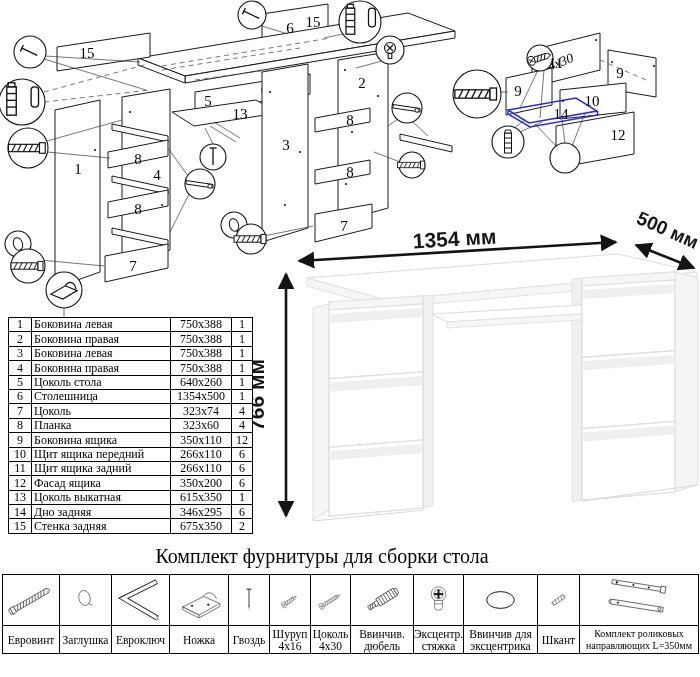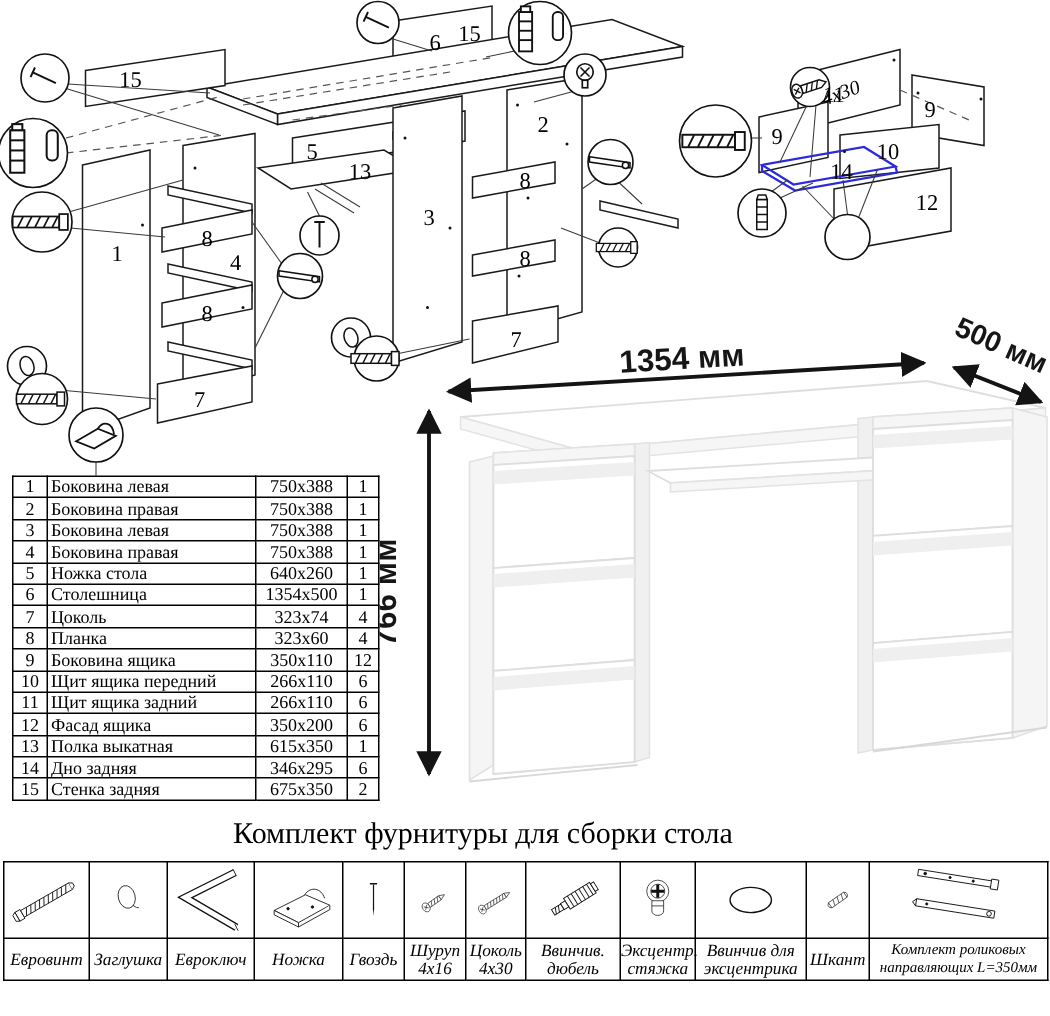--- a/index.html
+++ b/index.html
@@ -33,21 +33,21 @@
   #parts-table td{border:1px solid #000;font-size:12px;line-height:12.5px;height:13.4px;
                   padding:0 2px;white-space:nowrap;}
   td.pt-num{text-align:center;width:18px;padding:0;}
   td.pt-name{width:134px;}
   td.pt-size{text-align:center;width:56px;font-family:Liberation Serif, serif;}
   td.pt-qty{text-align:center;width:16px;padding:0;}
   tr.pt-plain td{border-left:none;border-right:none;}
 
   
   #hardware-title{left:0;top:545px;width:644px;text-align:center;font-size:20px;}
-  #hardware-table{border-collapse:collapse;table-layout:fixed;background:#fff;font-style:italic;}
+  #hardware-table{border-collapse:collapse;table-layout:fixed;background:#fff;}
   #hardware-table td{border:1.6px solid #000;text-align:center;vertical-align:middle;padding:0;}
   td.hw-icon{height:50px;}
   td.hw-icon svg{display:block;width:100%;height:48px;}
   td.hw-name{font-size:11.5px;line-height:12px;height:27px;padding:0 1px;}
   td.hw-name:last-child{text-align:left;padding:0 3px;font-size:10px;}
   td.hw-qty{font-size:17px;height:21px;}
   .hwg{stroke:#111;fill:#fff;}
 </style>
 </head>
 <body>
@@ -346,21 +346,21 @@
           <td class="pt-qty">1</td>
         </tr>
         <tr>
           <td class="pt-num">4</td>
           <td class="pt-name">Боковина правая</td>
           <td class="pt-size">750x388</td>
           <td class="pt-qty">1</td>
         </tr>
         <tr>
           <td class="pt-num">5</td>
-          <td class="pt-name">Ножка стола</td>
+          <td class="pt-name">Цоколь стола</td>
           <td class="pt-size">640x260</td>
           <td class="pt-qty">1</td>
         </tr>
         <tr>
           <td class="pt-num">6</td>
           <td class="pt-name">Столешница</td>
           <td class="pt-size">1354x500</td>
           <td class="pt-qty">1</td>
         </tr>
         <tr>
@@ -394,21 +394,21 @@
           <td class="pt-qty">6</td>
         </tr>
         <tr>
           <td class="pt-num">12</td>
           <td class="pt-name">Фасад ящика</td>
           <td class="pt-size">350x200</td>
           <td class="pt-qty">6</td>
         </tr>
         <tr>
           <td class="pt-num">13</td>
-          <td class="pt-name">Полка выкатная</td>
+          <td class="pt-name">Цоколь выкатная</td>
           <td class="pt-size">615x350</td>
           <td class="pt-qty">1</td>
         </tr>
         <tr>
           <td class="pt-num">14</td>
           <td class="pt-name">Дно задняя</td>
           <td class="pt-size">346x295</td>
           <td class="pt-qty">6</td>
         </tr>
         <tr>

